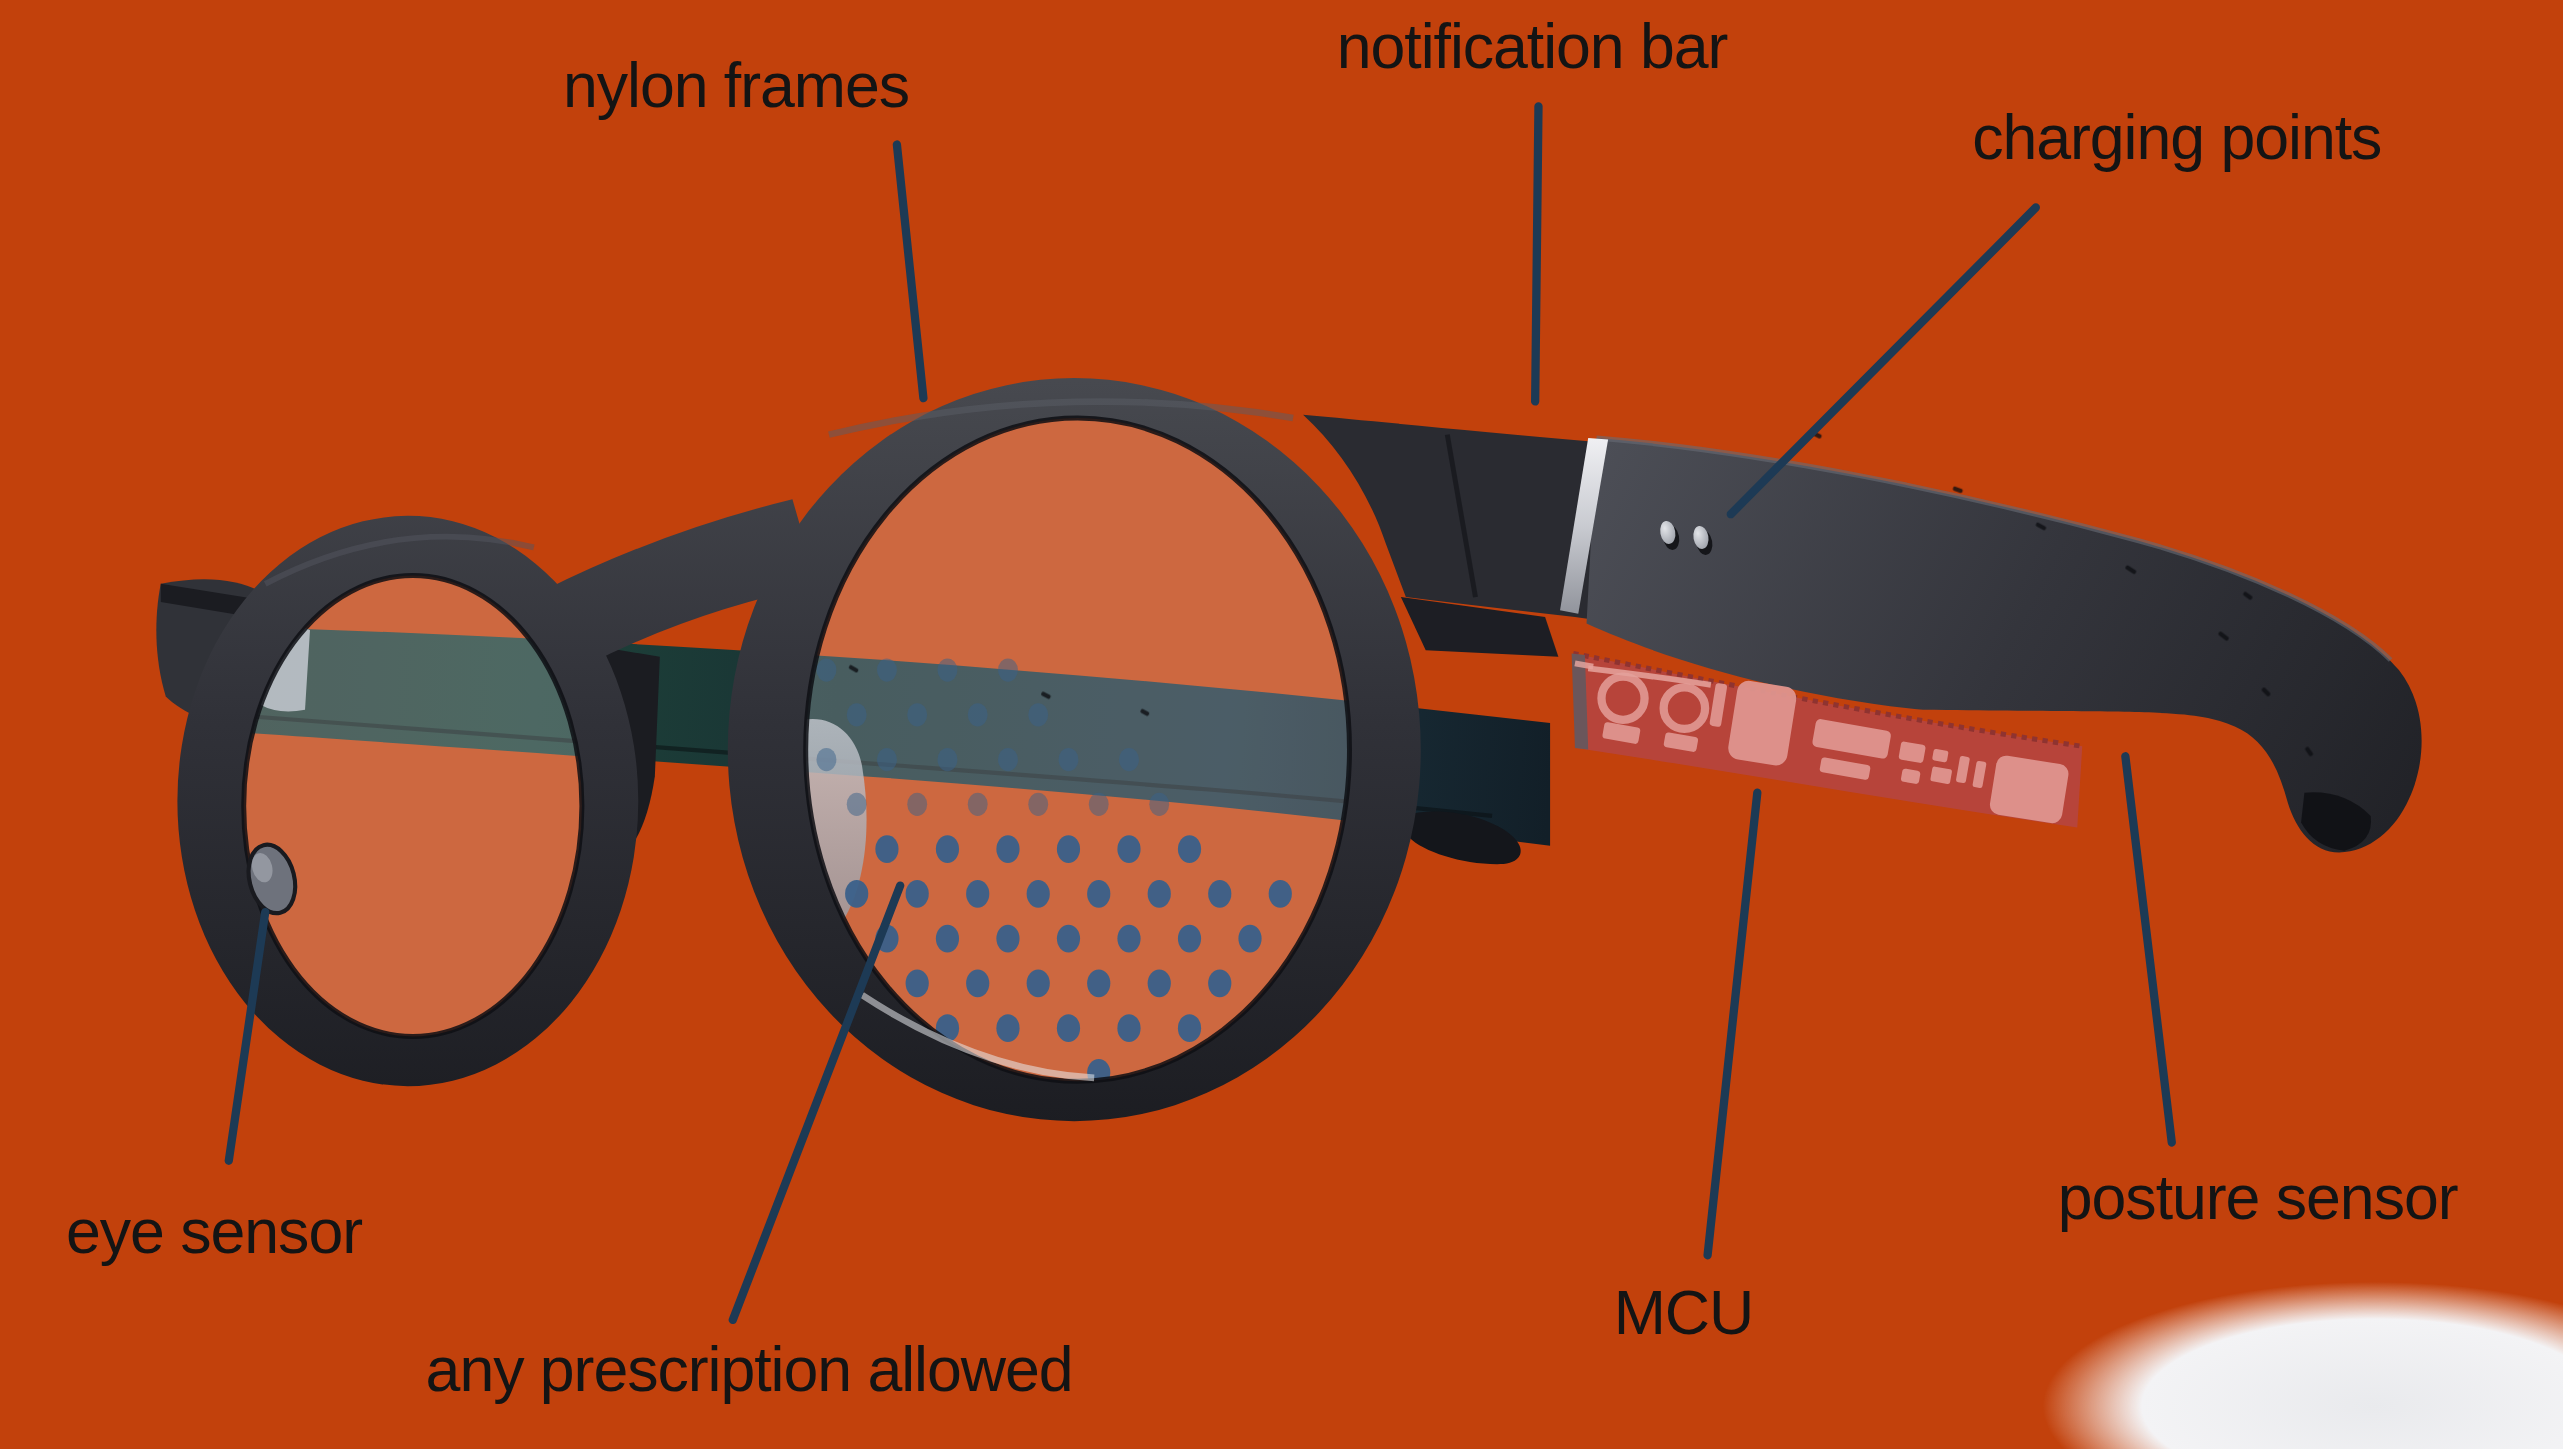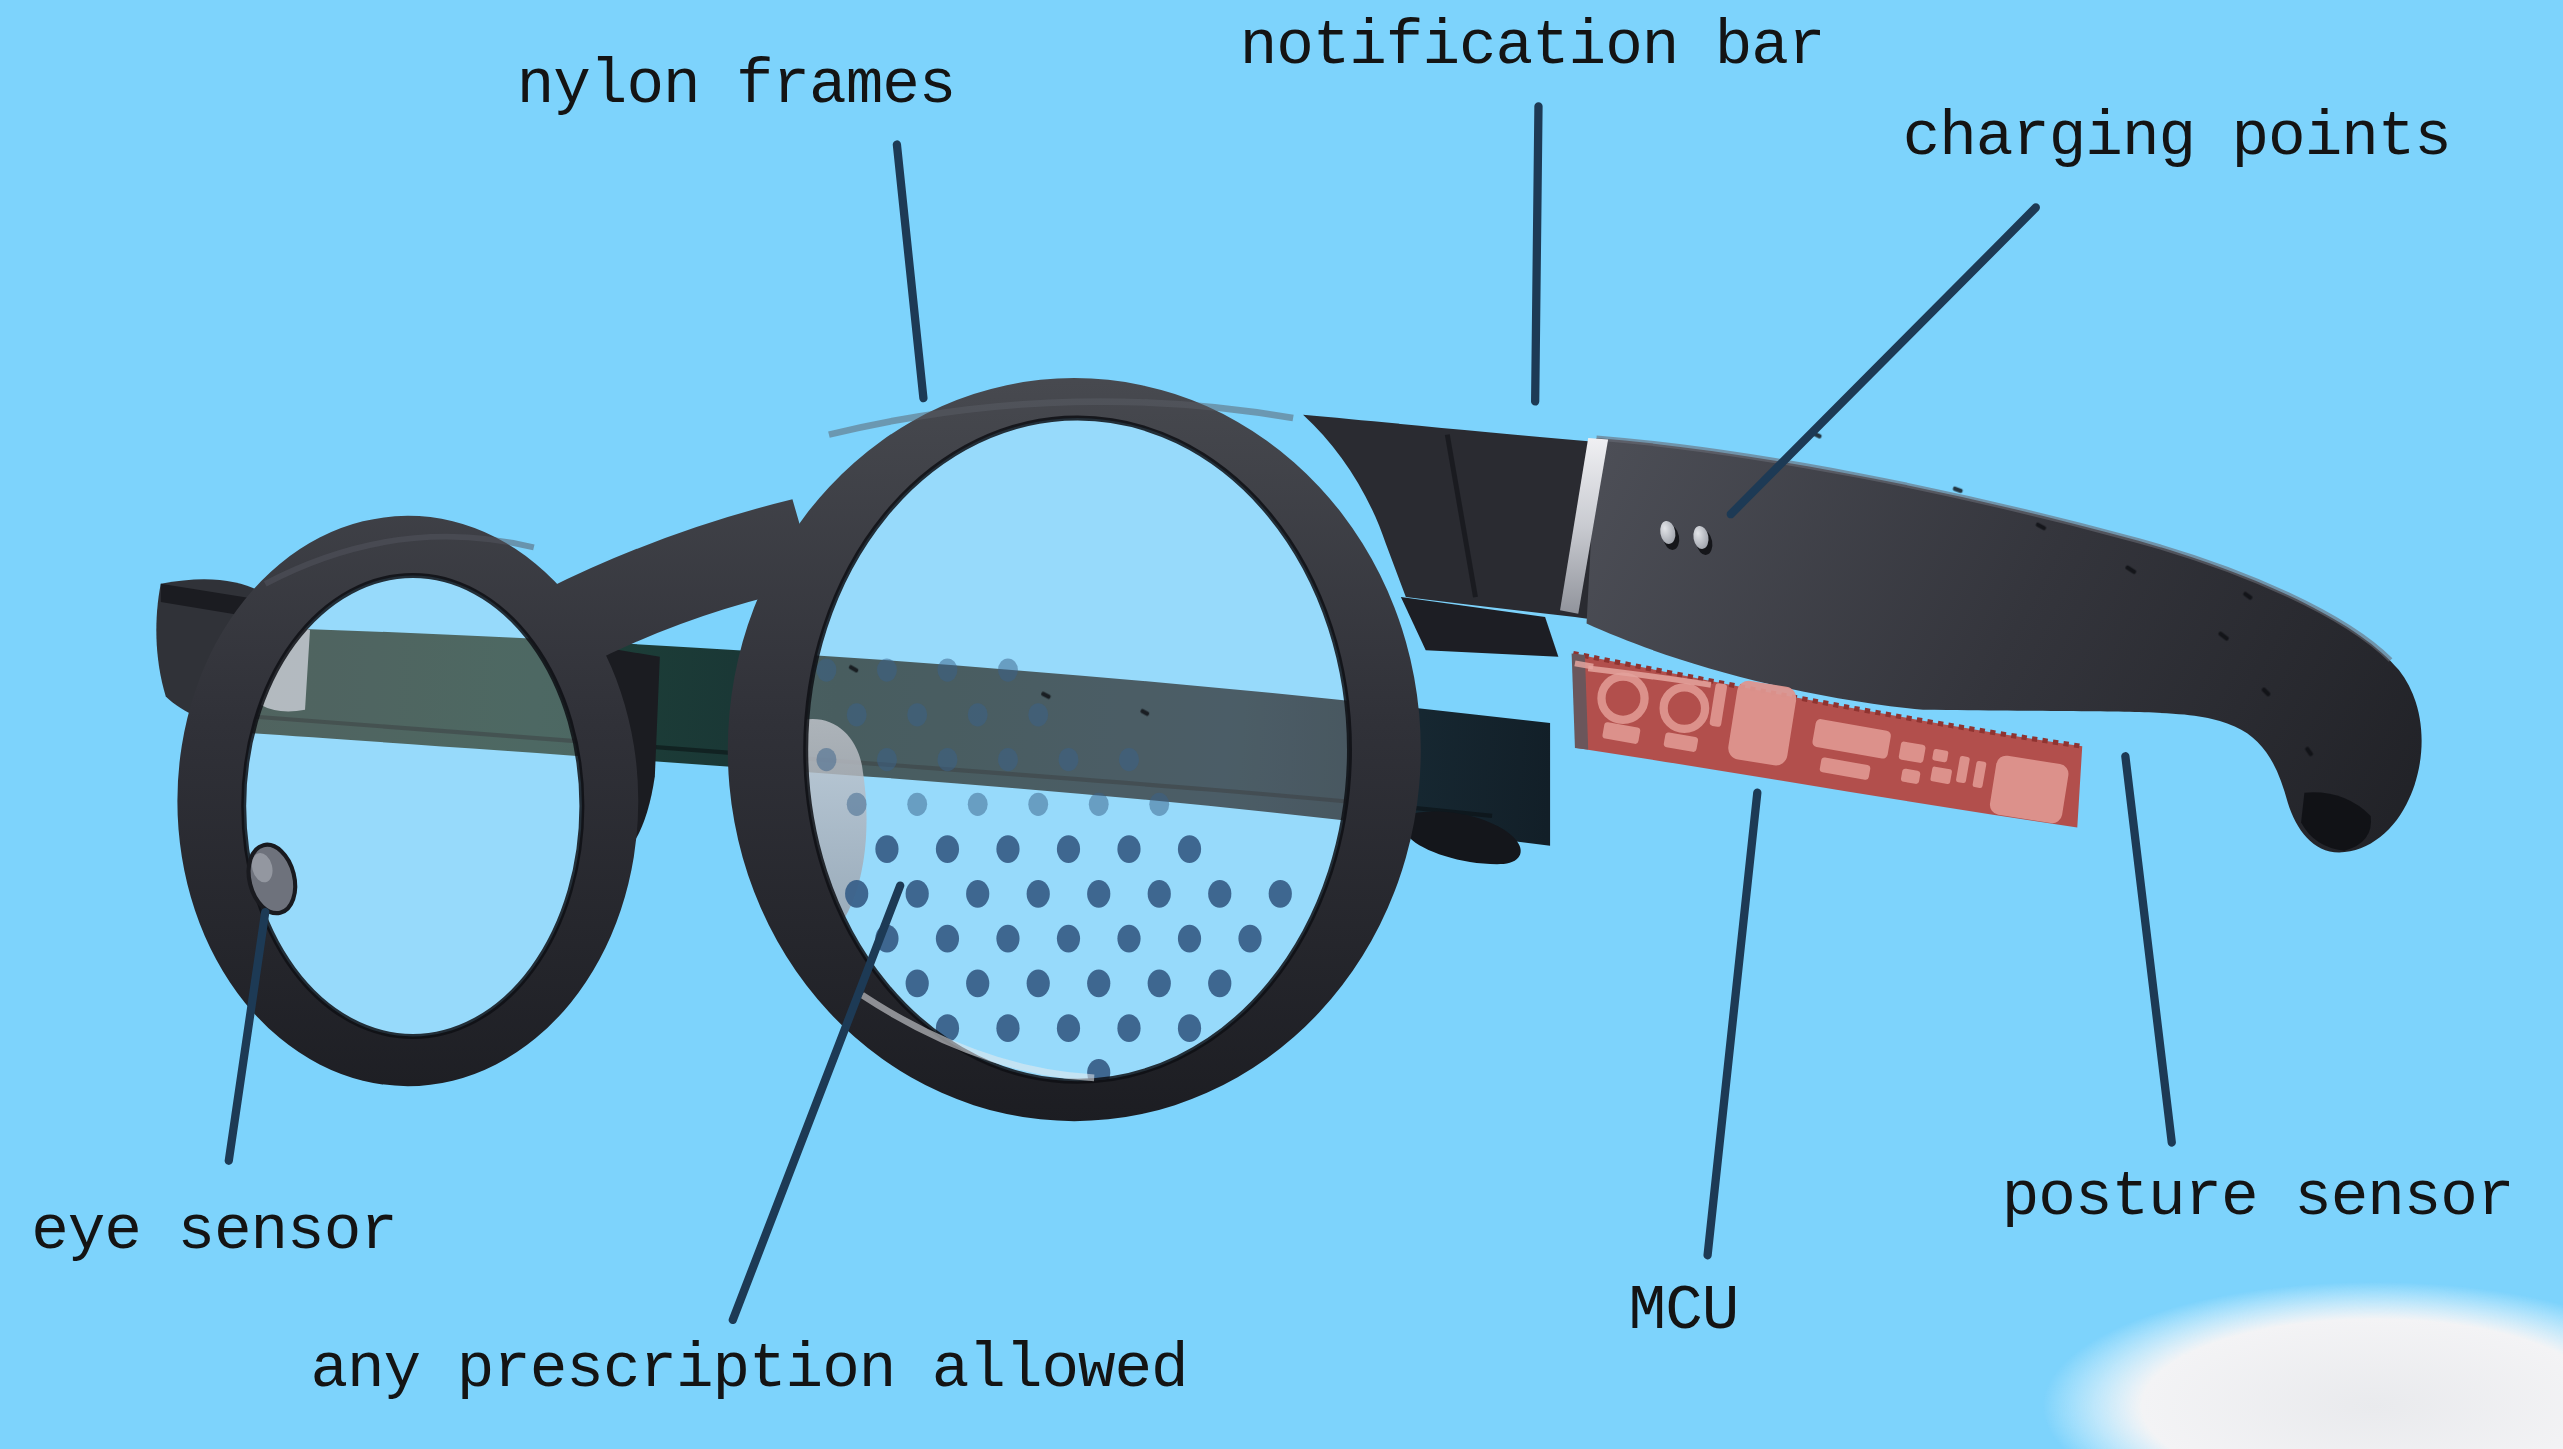--- a/index.html
+++ b/index.html
@@ -1,21 +1,21 @@
 <!DOCTYPE html>
 <html style="font-size:10.2px"><head>
 <meta charset="utf-8">
 <style>
   html,body{margin:0;padding:0;background:#ffffff;}
   .viewport{
     position:relative;
     width:2563px;height:1450px;
     overflow:hidden;
-    background:#7dd3fc;
-    font-family:Liberation Mono, monospace;
+    background:#c2410c;
+    font-family:Liberation Sans, sans-serif;
   }
   .stage{
     position:absolute;left:0;top:0;
     width:982px;height:556px;
     transform:scale(2.61);
     transform-origin:0 0;
   }
   .stage svg{position:absolute;left:0;top:0;display:block;}
   .callout-label{
     position:absolute;

